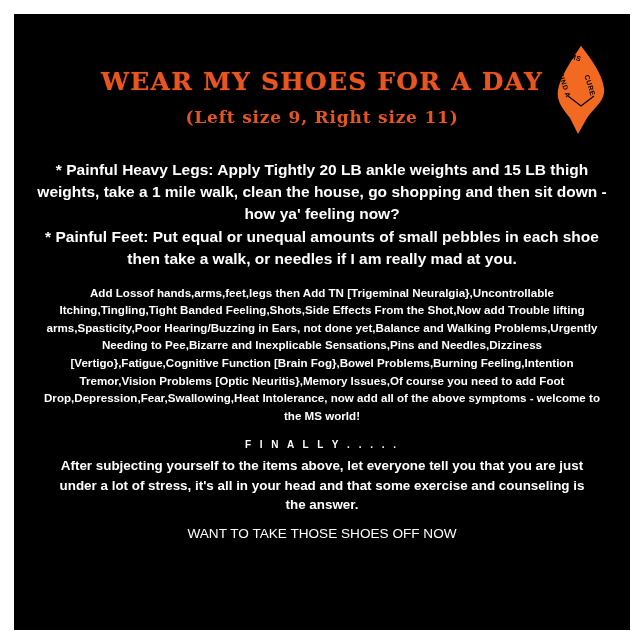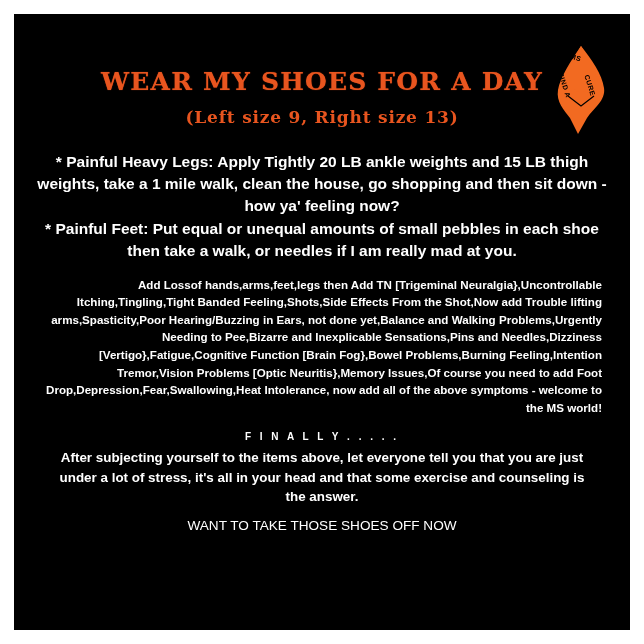--- a/index.html
+++ b/index.html
@@ -77,40 +77,40 @@
     font-weight: bold;
     font-size: 7px;
     letter-spacing: 0.4px;
     white-space: nowrap;
   }
   .rt-ms { left: 16px; top: 10px; font-size: 9px; transform: rotate(18deg); }
   .rt-find { left: 10px; top: 28px; transform: rotate(72deg); transform-origin: left top; }
   .rt-cure { left: 36px; top: 30px; transform: rotate(72deg); transform-origin: left top; }
 
   .section-large {
-    margin-top: 24px;
+    margin-top: 32px;
     padding: 0 22px;
     color: #ffffff;
     font-family: "Liberation Sans", sans-serif;
     font-weight: bold;
     font-size: 15.5px;
     line-height: 1.42;
     text-align: center;
   }
   .section-large p { margin: 0 0 1px 0; }
 
   .section-small {
     margin-top: 14px;
     padding: 0 28px;
     color: #ffffff;
     font-family: "Liberation Sans", sans-serif;
     font-weight: bold;
     font-size: 11.6px;
     line-height: 1.52;
-    text-align: right;
+    text-align: center;
   }
 
   .finally {
     margin-top: 15px;
     text-align: center;
     color: #ffffff;
     font-family: "Liberation Sans", sans-serif;
     font-weight: bold;
     font-size: 10px;
     letter-spacing: 3px;
@@ -135,21 +135,21 @@
   }
 </style>
 </head>
 <body>
 
 <div class="poster-frame">
   <div class="poster">
 
     <div class="title-block">
       <div class="title">WEAR MY SHOES FOR A DAY</div>
-      <div class="subtitle">(Left size 9, Right size 13)</div>
+      <div class="subtitle">(Left size 9, Right size 11)</div>
 
       <div class="ribbon">
         <svg width="54" height="92" viewBox="0 0 54 92">
           <path d="M27 2 C16 18 6 34 4 46 C2 58 10 66 16 74 L24 90 L33 74 C40 64 52 56 50 44 C48 30 38 16 27 2 Z" fill="#f26a21"></path>
           <path d="M27 2 C20 14 13 26 10 38 L27 50 L44 38 C41 26 34 14 27 2 Z" fill="#f26a21"></path>
           <path d="M14 52 L27 62 L40 52" fill="none" stroke="#000000" stroke-width="1.2"></path>
         </svg>
         <div class="ribbon-text">
           <span class="rt-ms">MS</span>
           <span class="rt-find">FIND A</span>

